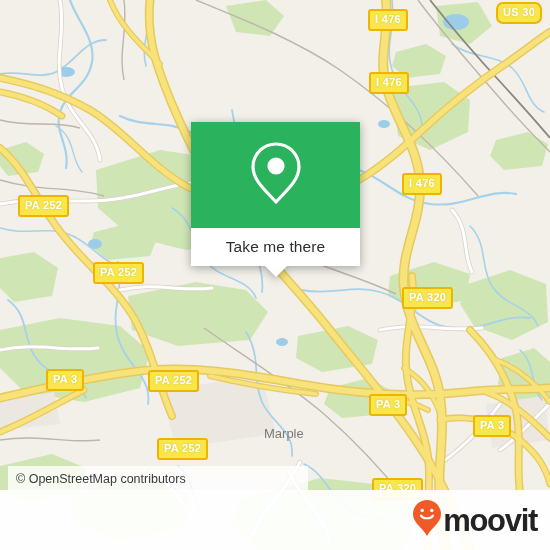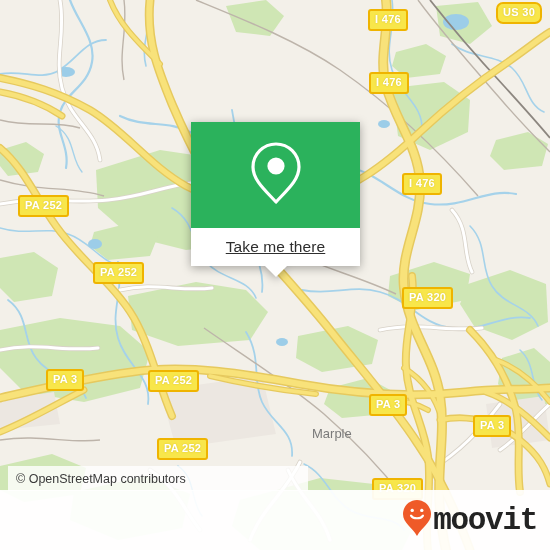--- a/index.html
+++ b/index.html
@@ -30,21 +30,20 @@
     text-shadow:0 0 2px rgba(120,90,0,.25);
     box-sizing:border-box;
   }
 
   
   .place-label{
     position:absolute;
     color:#7a7a7a;
     font-size:13px;
     white-space:nowrap;
-    margin-left:48px;
   }
 
   
   #popup{
     position:absolute;
     left:191px;top:122px;
     width:169px;
     filter:drop-shadow(0 2px 5px rgba(0,0,0,.33));
   }
   #popup-top{
@@ -55,21 +54,20 @@
   #popup-bottom{
     position:relative;
     height:38px;
     background:#ffffff;
     display:flex;align-items:center;justify-content:center;
   }
   #popup-label{
     color:#2e2e2e;
     font-size:15.5px;
     letter-spacing:.1px;
-    text-decoration:underline;
   }
   #popup-tail{
     position:absolute;
     left:50%;bottom:-11px;margin-left:-11px;
     width:0;height:0;
     border-left:11px solid transparent;
     border-right:11px solid transparent;
     border-top:11px solid #ffffff;
   }
 
@@ -94,21 +92,21 @@
   #bottom-title{
     position:absolute;left:14px;top:50%;transform:translateY(-50%);
     font-size:16.5px;color:#323232;white-space:nowrap;
   }
   #logo{
     position:absolute;right:13px;top:50%;transform:translateY(-50%);
     display:flex;align-items:center;
   }
   #logo-mark{display:block;}
   #logo-word{
-    font-family:Liberation Mono, monospace;
+    font-family:Liberation Sans, sans-serif;
     font-weight:bold;
     font-size:31px;
     color:#232323;
     letter-spacing:-1.3px;
     margin-left:1px;
     line-height:1;
   }
 </style>
 </head>
 <body>

